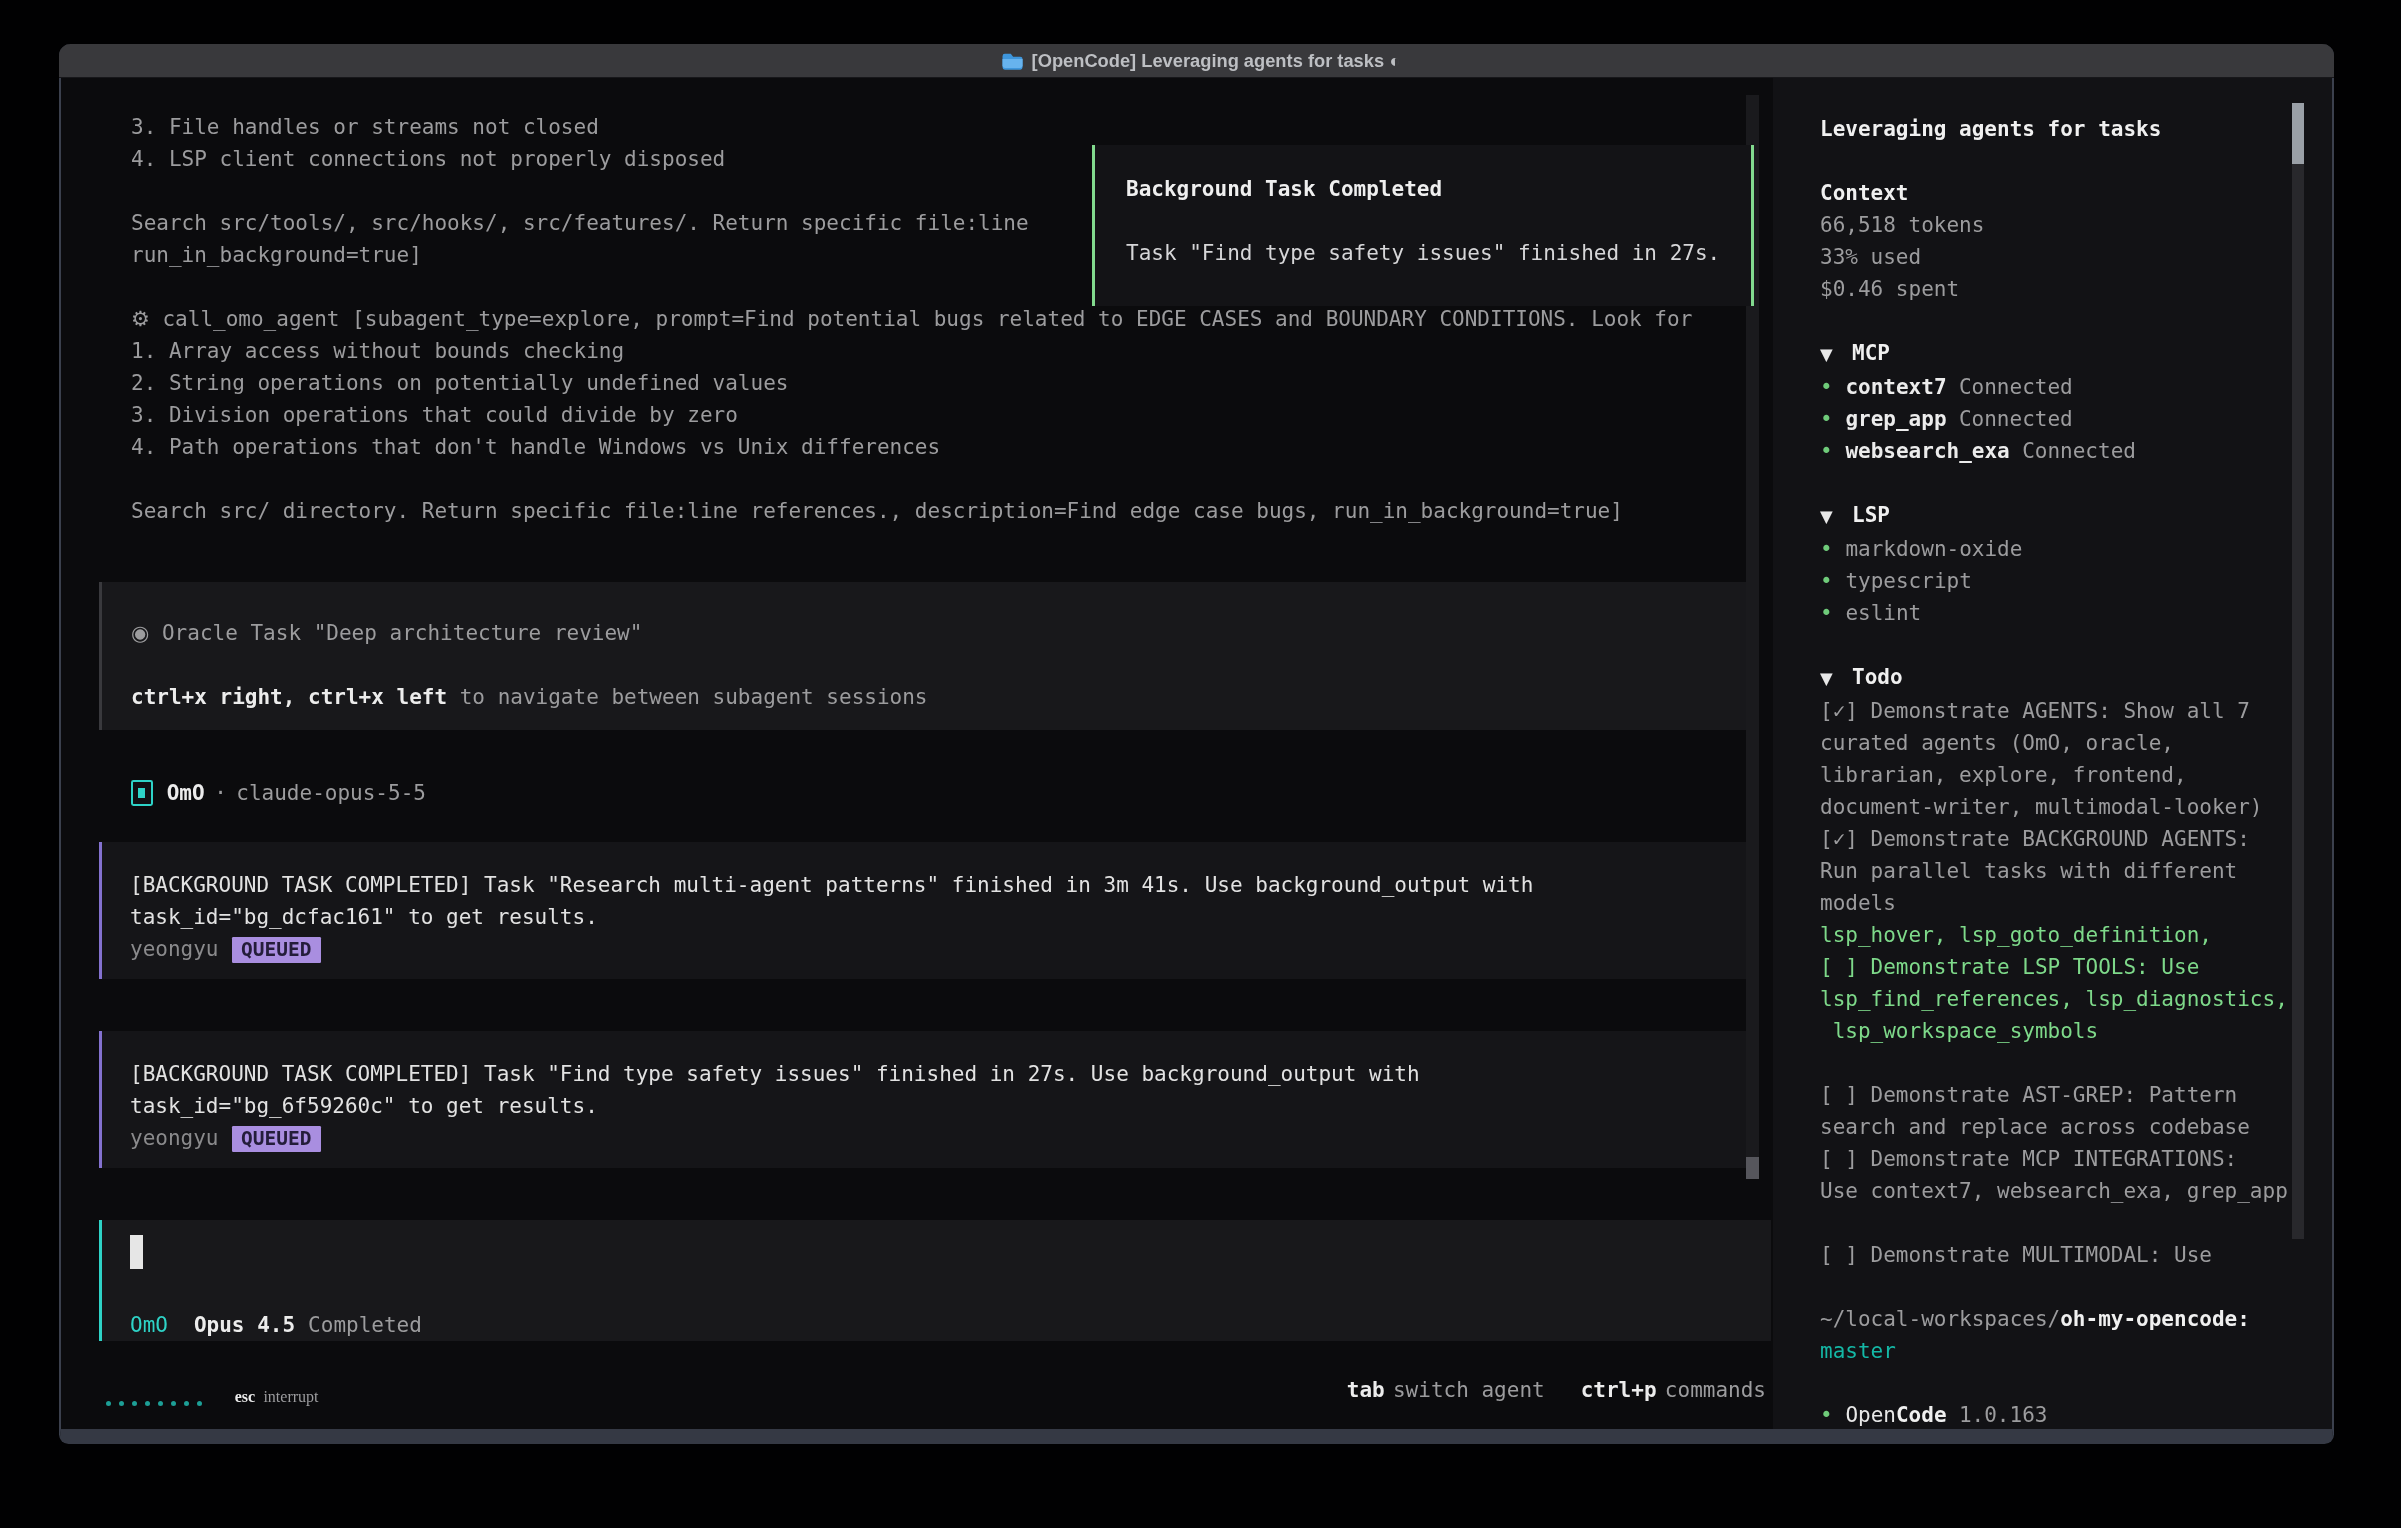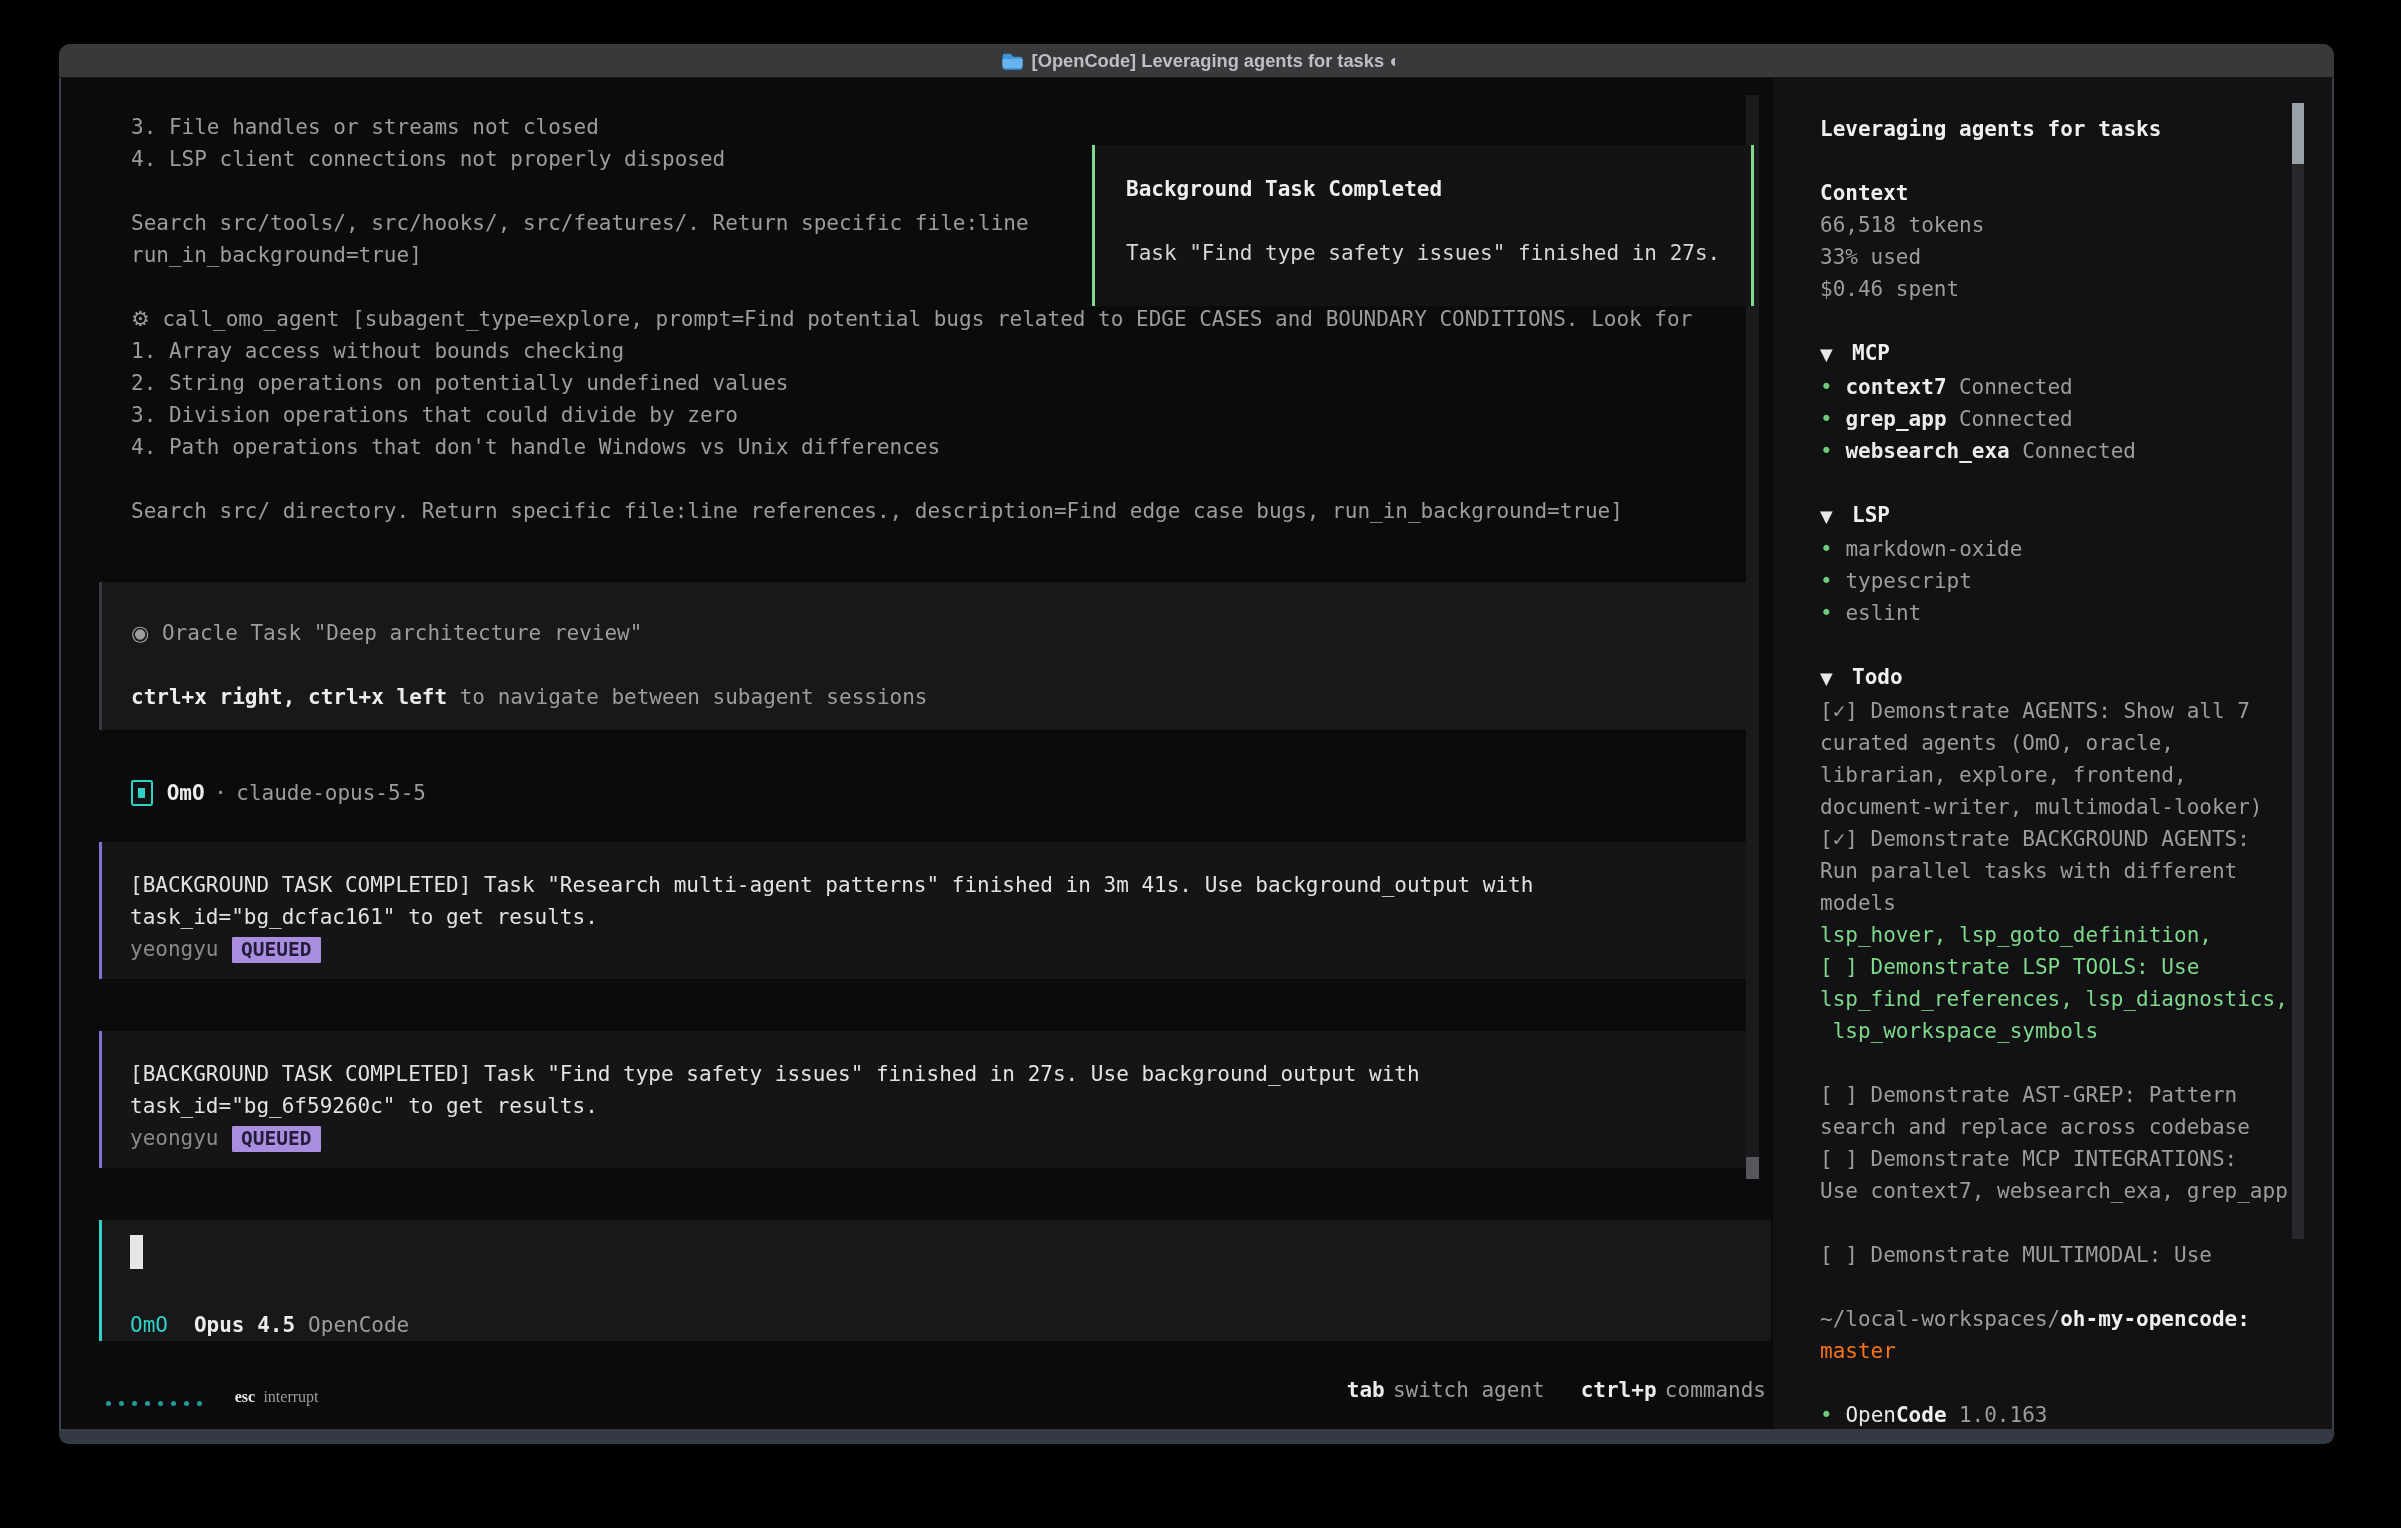--- a/index.html
+++ b/index.html
@@ -77,21 +77,21 @@
   .sline{line-height:32px;font-size:21px;white-space:pre;}
   .h-bold{color:#f0f0f0;font-weight:bold;}
   .tri{font-family:"DejaVu Sans",sans-serif;font-size:16.5px;color:#e8e8e8;display:inline-block;width:32px;}
   .bull{color:#6fcb7a;display:inline-block;width:25.4px;}
   .mname{color:#ececec;font-weight:bold;}
   .mstat{color:#9c9c9e;margin-left:12.4px;}
   .lname{color:#9c9c9e;}
   .todo-done,.todo-pending{color:#9c9c9e;}
   .todo-active{color:#7ed98a;}
   .mt{margin-top:32px;}
-  .wpath{color:#9c9c9e;} .wrepo{color:#f0f0f0;font-weight:bold;} .wbranch{color:#f97316;}
+  .wpath{color:#9c9c9e;} .wrepo{color:#f0f0f0;font-weight:bold;} .wbranch{color:#14b8a6;}
   .vname{color:#e8e8e8;} .vbold{color:#f0f0f0;font-weight:bold;} .vnum{color:#9c9c9e;margin-left:12.4px;}
 </style>
 </head>
 <body>
 
 <div class="stage">
 
   <div class="window"></div>
 
   <div class="titlebar"></div>
@@ -156,21 +156,21 @@
     <div class="line mid">[BACKGROUND TASK COMPLETED] Task "Find type safety issues" finished in 27s. Use background_output with</div>
     <div class="line mid">task_id="bg_6f59260c" to get results.</div>
     <div class="line"><span class="user">yeongyu</span><span class="badge">QUEUED</span></div>
   </div>
 
   <div class="inputblk">
     <div class="cursor"></div>
     <div class="modelrow">
       <span class="agent">OmO</span>
       <span class="model">Opus 4.5</span>
-      <span class="provider">OpenCode</span>
+      <span class="provider">Completed</span>
     </div>
   </div>
 
   <div class="status-left">
     <span class="dots">
       <span class="dot"></span>
         <span class="dot"></span>
         <span class="dot"></span>
         <span class="dot"></span>
       <span class="dot"></span>

